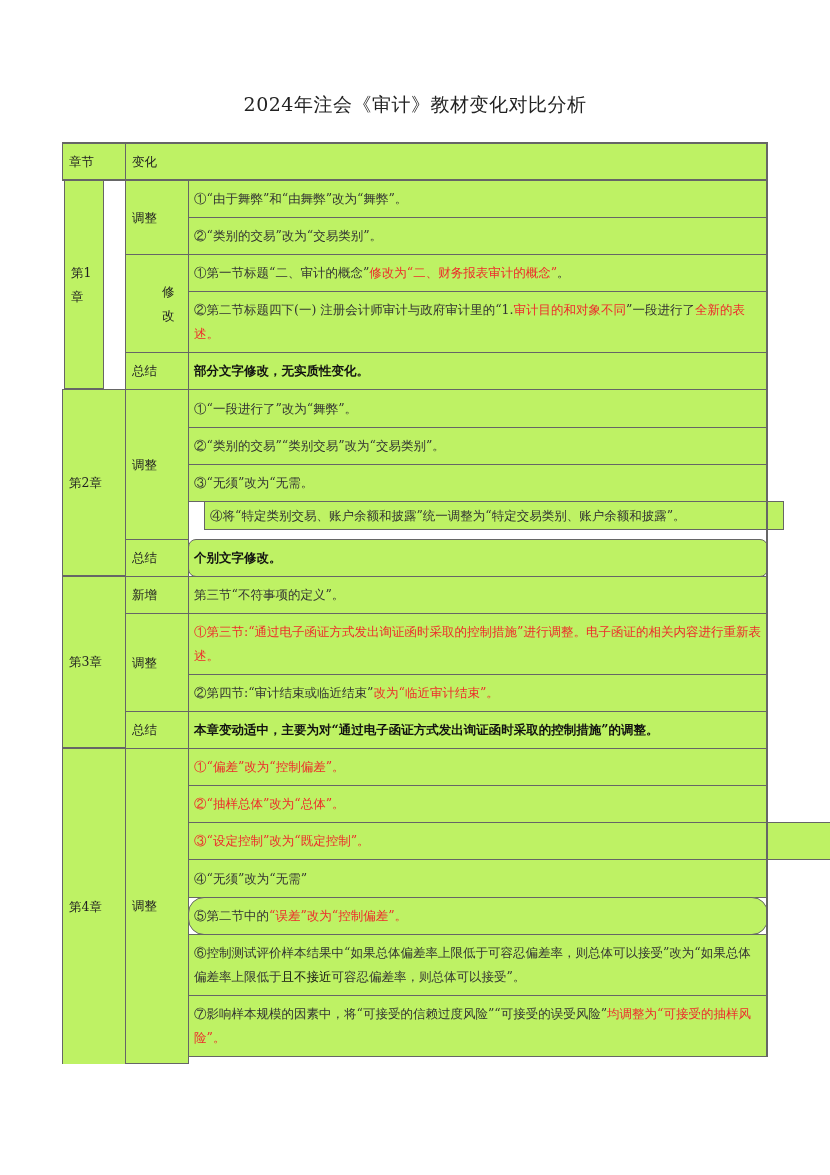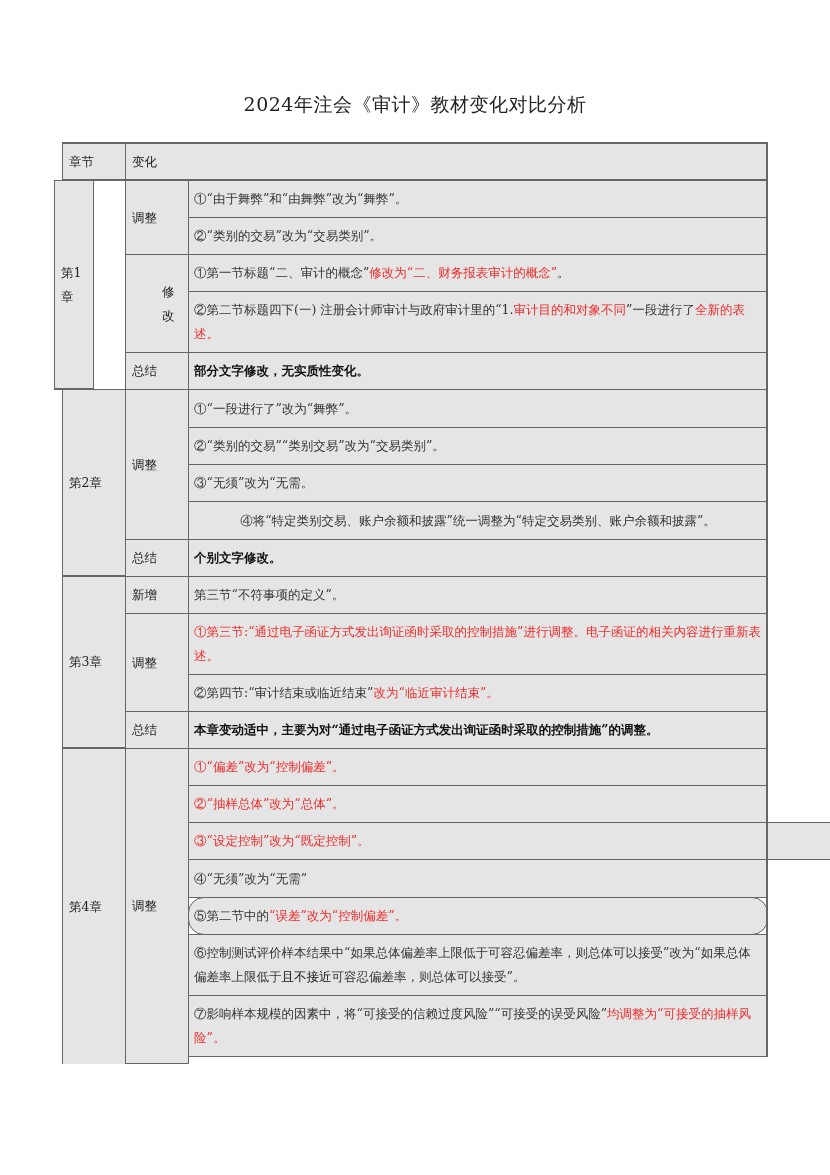--- a/index.html
+++ b/index.html
@@ -27,21 +27,21 @@
     }
     .cell {
       position: absolute;
       box-sizing: border-box;
       border: 1px solid #666666;
       font-size: 12.5px;
       line-height: 24px;
       display: flex;
       align-items: center;
       padding: 0 6px;
-      background: #e5e5e5;
+      background: #bef264;
     }
     .cell.thick-top { border-top: 2px solid #666666; }
     .cell.thick-bottom { border-bottom: 2px solid #666666; }
     .cell.content { padding: 0 5px 0 5px; }
     .cell.content.multi { align-items: center; line-height: 24px; }
     .cell.label { color: #222222; }
     .red { color: #ee2b2b; }
     .bold { font-weight: bold; color: #111111; }
     .dark { color: #111111; }
     .outer-right {
@@ -58,21 +58,21 @@
 
 <div class="doc-title">2024年注会《审计》教材变化对比分析</div>
 
 <div id="table">
     <div class="cell label thick-top thick-bottom" style="left: 62px; top: 142px; width: 64px; height: 39px;">
       <span>章节</span>
     </div>
     <div class="cell label thick-top thick-bottom" style="left: 125px; top: 142px; width: 643px; height: 39px;">
       <span>变化</span>
     </div>
-    <div class="cell label thick-bottom" style="left: 54px; top: 180px; width: 40px; height: 210px;">
+    <div class="cell label thick-bottom" style="left: 64px; top: 180px; width: 40px; height: 210px;">
       <span>第1章</span>
     </div>
     <div class="cell label" style="left: 125px; top: 180px; width: 64px; height: 75px;">
       <span>调整</span>
     </div>
     <div class="cell content multi" style="left: 188px; top: 180px; width: 580px; height: 38px;">
       <div><span>①“由于舞弊”和“由舞弊”改为“舞弊”。</span></div>
     </div>
     <div class="cell content multi" style="left: 188px; top: 217px; width: 580px; height: 38px;">
       <div><span>②“类别的交易”改为“交易类别”。</span></div>
@@ -100,27 +100,27 @@
     </div>
     <div class="cell content multi" style="left: 188px; top: 389px; width: 580px; height: 39px;">
       <div><span>①“一段进行了”改为“舞弊”。</span></div>
     </div>
     <div class="cell content multi" style="left: 188px; top: 427px; width: 580px; height: 38px;">
       <div><span>②“类别的交易”“类别交易”改为“交易类别”。</span></div>
     </div>
     <div class="cell content multi" style="left: 188px; top: 464px; width: 580px; height: 38px;">
       <div><span>③“无须”改为“无需。</span></div>
     </div>
-    <div class="cell content multi" style="left: 188px; top: 501px; width: 580px; height: 39px; justify-content: center;">
+    <div class="cell content multi" style="left: 204px; top: 501px; width: 580px; height: 29px;">
       <div><span>④将“特定类别交易、账户余额和披露”统一调整为“特定交易类别、账户余额和披露”。</span></div>
     </div>
     <div class="cell label" style="left: 125px; top: 539px; width: 64px; height: 38px;">
       <span>总结</span>
     </div>
-    <div class="cell content multi" style="left: 188px; top: 539px; width: 580px; height: 38px;">
+    <div class="cell content multi" style="left: 188px; top: 539px; width: 580px; height: 38px; border-radius: 8px;">
       <div><span class="bold">个别文字修改。</span></div>
     </div>
     <div class="cell label thick-bottom" style="left: 62px; top: 576px; width: 64px; height: 173px;">
       <span>第3章</span>
     </div>
     <div class="cell label" style="left: 125px; top: 576px; width: 64px; height: 38px;">
       <span>新增</span>
     </div>
     <div class="cell content multi" style="left: 188px; top: 576px; width: 580px; height: 38px;">
       <div><span>第三节“不符事项的定义”。</span></div>

